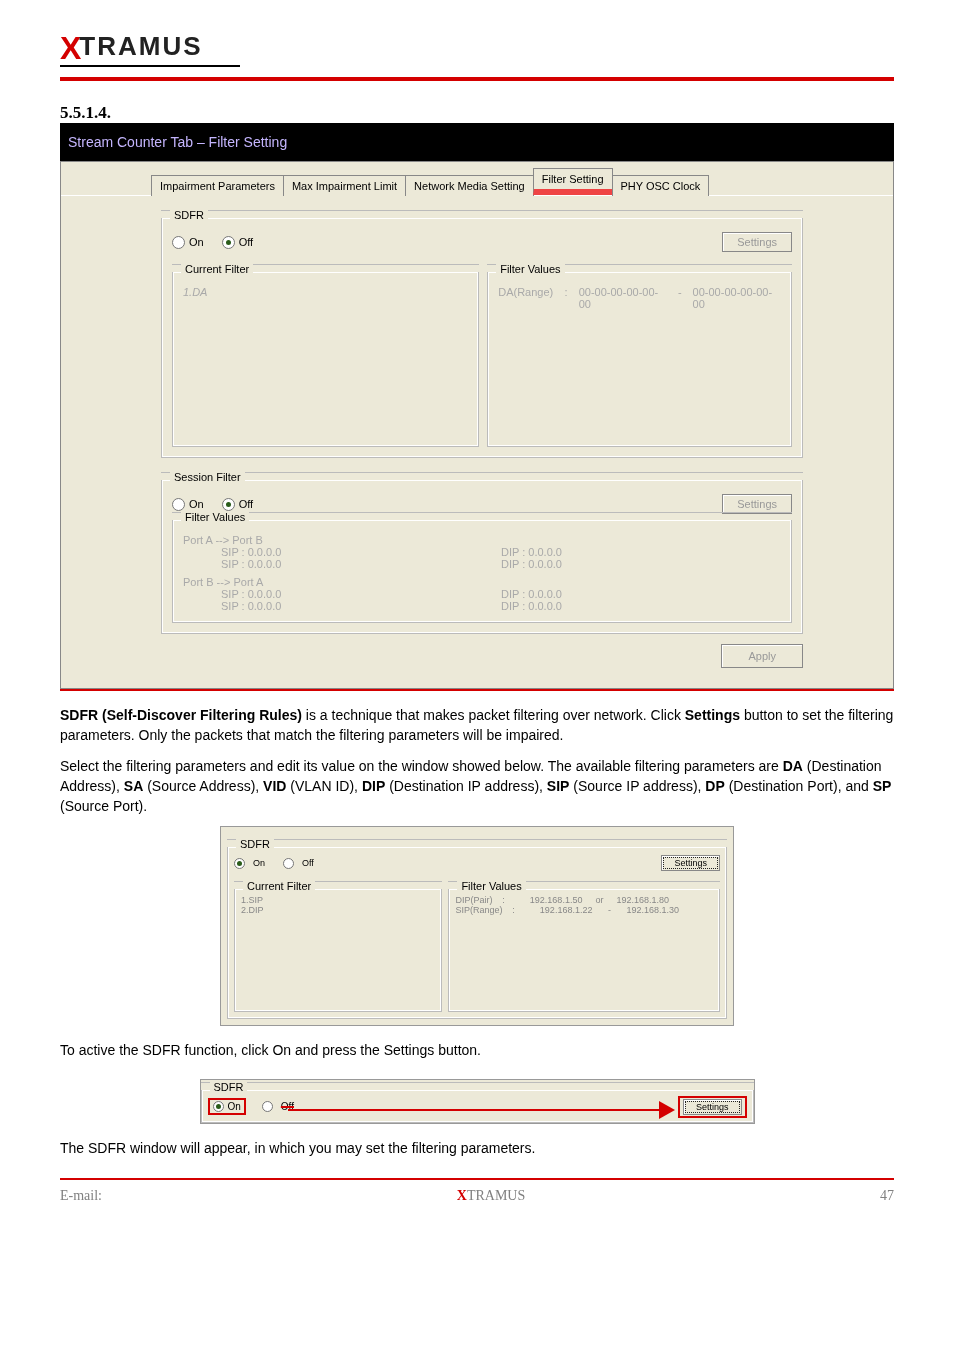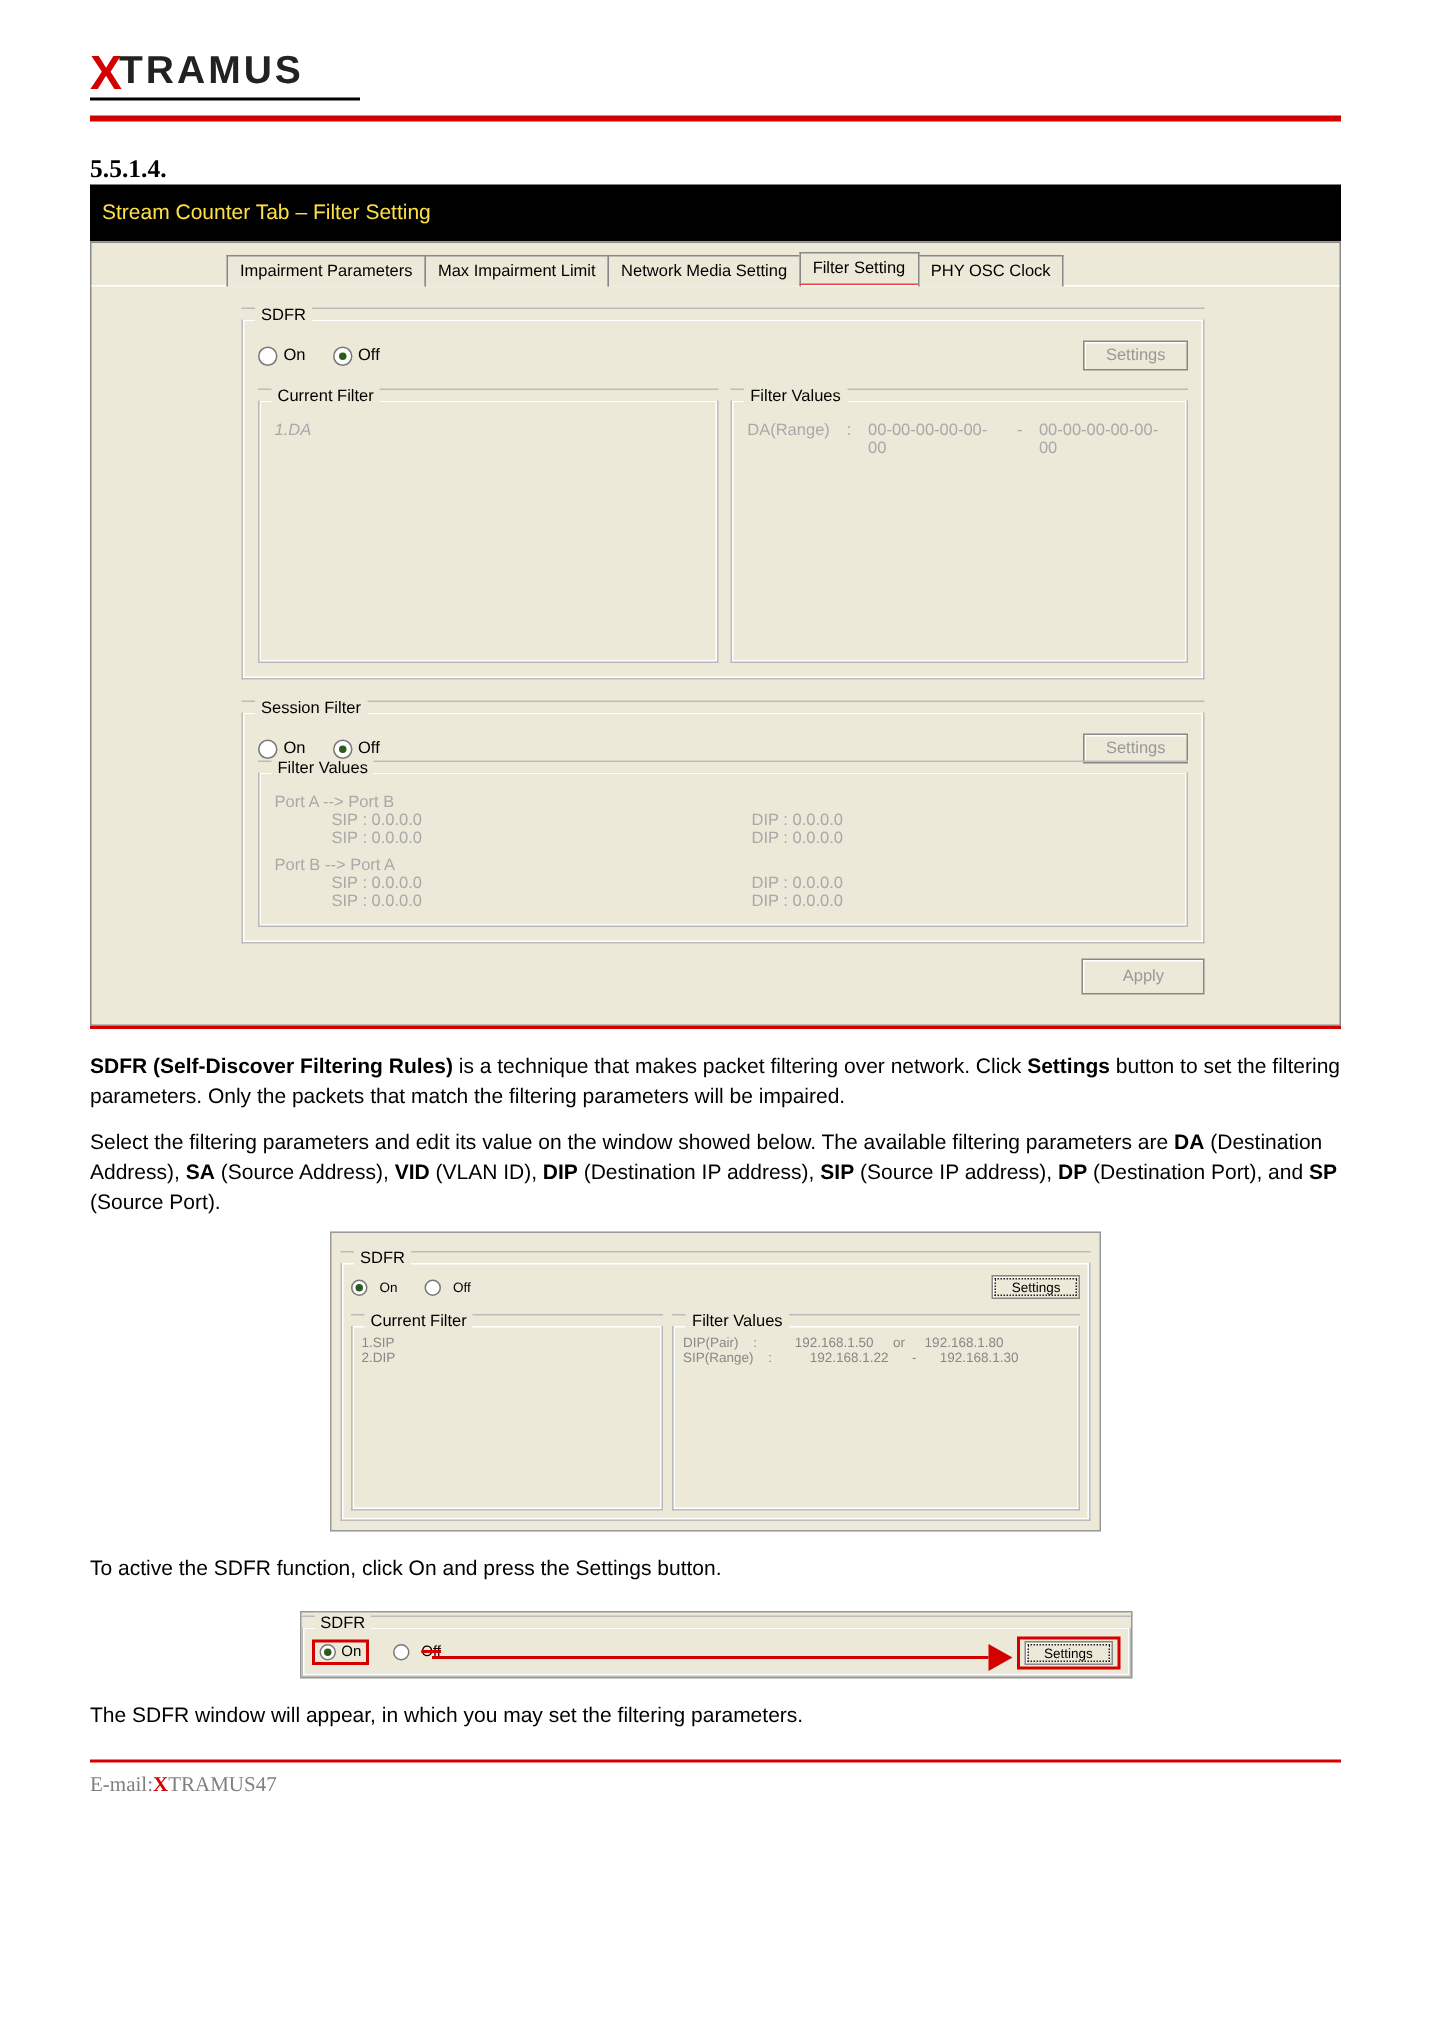--- a/index.html
+++ b/index.html
@@ -7,28 +7,28 @@
   
   .logo-row{padding:26px 0 6px 60px;}
   .logo{display:inline-block;}
   .rule-red{height:4px;background:#d40000;margin:4px 60px 0 60px;}
   .rule-red-thin{height:2px;background:#d40000;margin:0 60px;}
   .rule-underline{height:2px;background:#000;width:180px;margin-top:-2px;}
   .x-mark{color:#d40000;font-weight:bold;font-size:32px;font-family:Arial,sans-serif;letter-spacing:-2px;}
   .tramus{color:#222;font-weight:bold;font-size:26px;font-family:Arial,sans-serif;letter-spacing:2px;vertical-align:4px;}
   
   .sec-num{font-size:17px;font-weight:bold;margin:22px 60px 0 60px;}
-  .blackbar{background:#000;color:#fde047;margin:0 60px;padding:10px 10px 10px 4px;}
+  .blackbar{background:#000;color:#c4b5fd;margin:0 60px;padding:10px 10px 10px 4px;}
   .blackbar .txt{font-size:14px;font-family:Arial,sans-serif;display:inline-block;padding-left:4px;}
   
   .panel-outer{margin:0 60px;background:#ece9d8;border:1px solid #888;font-family:Tahoma,Arial,sans-serif;font-size:11px;color:#000;}
   .tabs{display:flex;align-items:flex-end;border-bottom:1px solid #fff;padding:6px 0 0 90px;}
   .tab{border:1px solid #888;border-bottom:none;background:#ece9d8;padding:4px 8px;margin-right:-1px;position:relative;top:1px;text-align:right;}
   .tab.active{background:#ece9d8;border-bottom:1px solid #ece9d8;top:0;font-weight:normal;}
-  .tab.active{border-bottom:1px solid #ef4444;}
+  .tab.active{border-bottom:6px solid #ef4444;}
   .tabbody{padding:8px 90px 20px 100px;}
   .group{border:1px solid #bbb;border-top:none;position:relative;margin-top:14px;padding:14px 10px 10px 10px;box-shadow:inset 1px 1px 0 #fff, inset -1px -1px 0 #fff;}
   .group>.gtop{position:absolute;top:-8px;left:-1px;right:-1px;height:8px;border-top:1px solid #bbb;}
   .group>.gtitle{position:absolute;top:-9px;left:8px;background:#ece9d8;padding:0 4px;font-size:11px;}
   .row{display:flex;align-items:center;}
   .radio{width:11px;height:11px;border:1px solid #777;border-radius:50%;background:#fff;display:inline-flex;align-items:center;justify-content:center;margin-right:4px;}
   .radio.sel::after{content:"";width:5px;height:5px;border-radius:50%;background:#2a5c1a;}
   .btn{border:1px solid #888;background:#ece9d8;padding:3px 14px;box-shadow:inset 1px 1px 0 #fff;font-size:11px;}
   .btn.dashed{outline:1px dotted #222;outline-offset:-3px;}
   .btn.disabled{color:#999;}
@@ -51,21 +51,21 @@
   .mini-row{display:flex;align-items:center;gap:4px;}
   
   .strip-wrap{width:555px;margin:18px auto 4px auto;position:relative;font-family:Tahoma,Arial,sans-serif;font-size:10px;}
   .strip{background:#ece9d8;border:1px solid #999;}
   .strip .group{margin-top:10px;padding:6px 6px 4px 6px;}
   .redbox{border:2px solid #d40000;display:inline-flex;padding:1px 3px;align-items:center;}
   .arrow-line{position:absolute;top:30px;left:88px;right:96px;height:2px;background:#d40000;}
   .arrow-head{position:absolute;top:22px;right:80px;width:0;height:0;border-left:16px solid #d40000;border-top:9px solid transparent;border-bottom:9px solid transparent;}
   .strike{text-decoration:line-through;text-decoration-color:#d40000;text-decoration-thickness:2px;}
   
-  .footer{display:flex;margin:8px 60px 30px 60px;font-size:14px;}
+  .footer{display:flex;justify-content:space-between;margin:8px 60px 30px 60px;font-size:14px;}
   .footer .left,.footer .right{color:#808080;}
   .footer .mid{color:#808080;}
   .footer .mid .brand{color:#d40000;font-weight:bold;}
 </style>
 </head>
 <body>
 
 <div class="page">
 
   <div class="logo-row">

